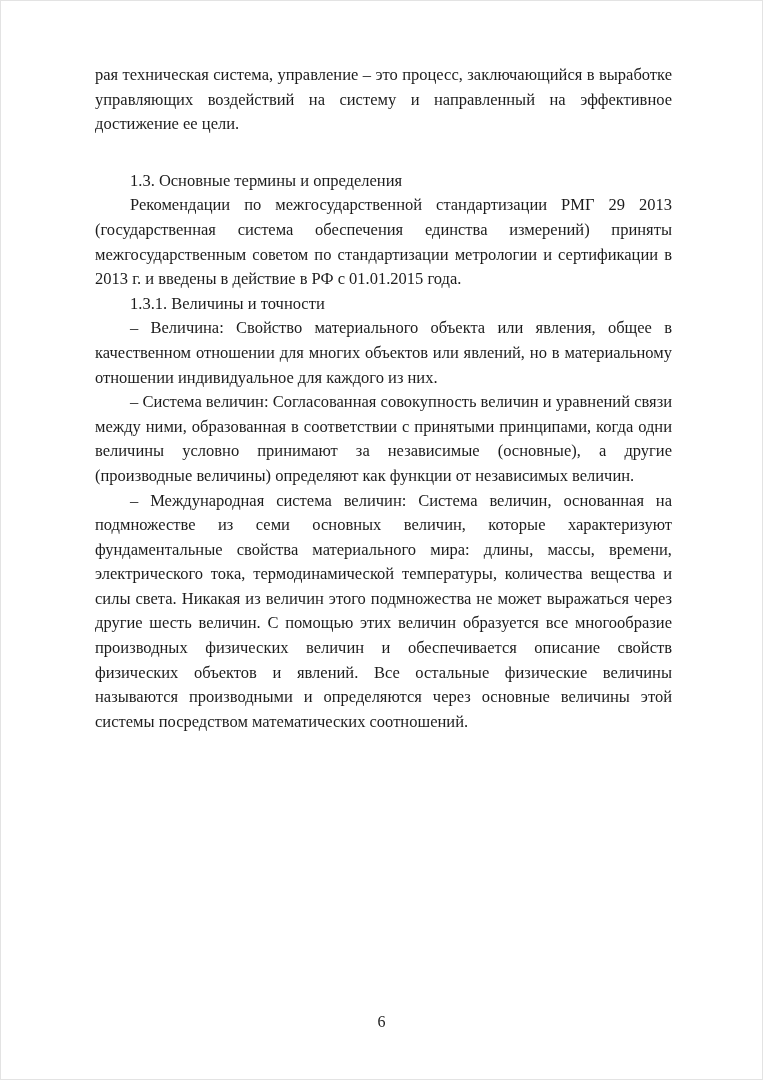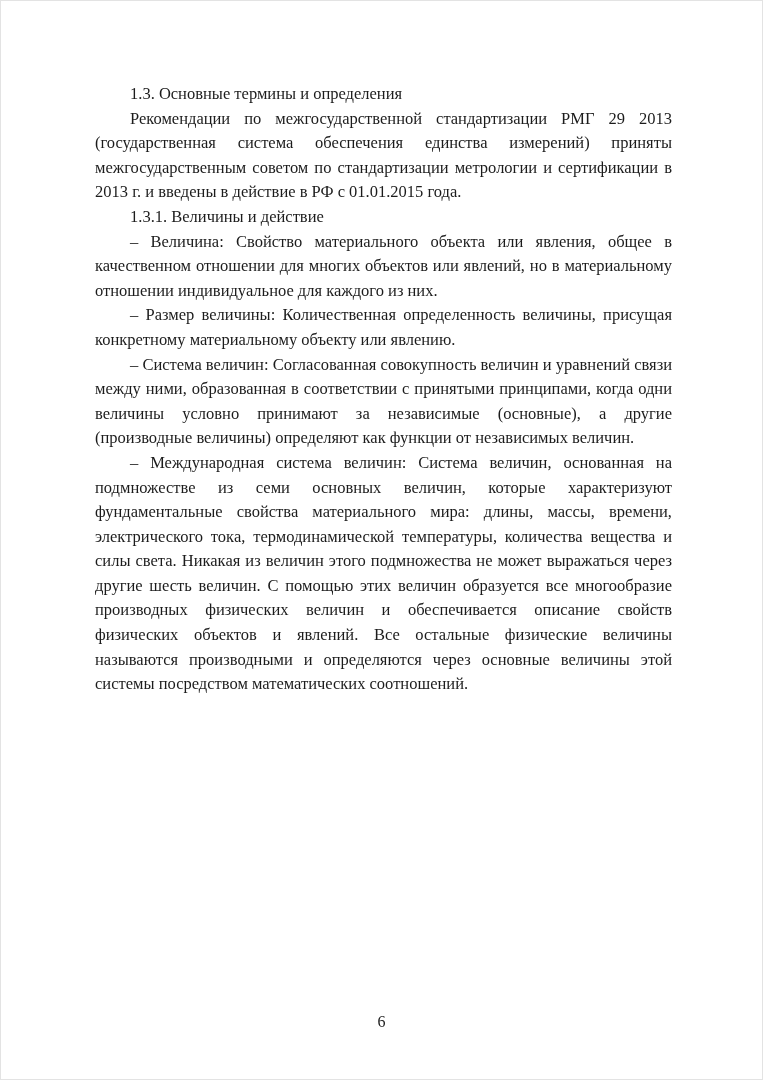--- a/index.html
+++ b/index.html
@@ -33,44 +33,44 @@
   }
   .para {
     margin: 0;
     text-align: justify;
     text-indent: 35px;
   }
   .para.continuation {
     text-indent: 0;
   }
   .para.space-before {
-    margin-top: 19px;
+    margin-top: 32px;
   }
   .page-footer {
     position: absolute;
     left: 0;
     right: 0;
     bottom: 44px;
     text-align: center;
   }
   .page-number {
     font-family: "Liberation Serif", "DejaVu Serif", serif;
     font-size: 16px;
     color: #1c1c1c;
   }
 </style>
 </head>
 <body>
 
 <div class="page">
   <main class="content" id="content">
+      <p class="para continuation">рая техническая система, управление – это процесс, заключающийся в выработке управляющих воздействий на систему и направленный на эффективное достижение ее цели.</p>
       <p class="para heading space-before">1.3. Основные термины и определения</p>
       <p class="para paragraph">Рекомендации по межгосударственной стандартизации РМГ 29 2013 (государственная система обеспечения единства измерений) приняты межгосударственным советом по стандартизации метрологии и сертификации в 2013 г. и введены в действие в РФ с 01.01.2015 года.</p>
-      <p class="para heading">1.3.1. Величины и действие</p>
+      <p class="para heading">1.3.1. Величины и точности</p>
       <p class="para definition">– Величина: Свойство материального объекта или явления, общее в качественном отношении для многих объектов или явлений, но в материальному отношении индивидуальное для каждого из них.</p>
-      <p class="para definition">– Размер величины: Количественная определенность величины, присущая конкретному материальному объекту или явлению.</p>
       <p class="para definition">– Система величин: Согласованная совокупность величин и уравнений связи между ними, образованная в соответствии с принятыми принципами, когда одни величины условно принимают за независимые (основные), а другие (производные величины) определяют как функции от независимых величин.</p>
       <p class="para definition">– Международная система величин: Система величин, основанная на подмножестве из семи основных величин, которые характеризуют фундаментальные свойства материального мира: длины, массы, времени, электрического тока, термодинамической температуры, количества вещества и силы света. Никакая из величин этого подмножества не может выражаться через другие шесть величин. С помощью этих величин образуется все многообразие производных физических величин и обеспечивается описание свойств физических объектов и явлений. Все остальные физические величины называются производными и определяются через основные величины этой системы посредством математических соотношений.</p>
     </main>
   <footer class="page-footer">
     <span class="page-number">6</span>
   </footer>
 </div>
 
 </body></html>

